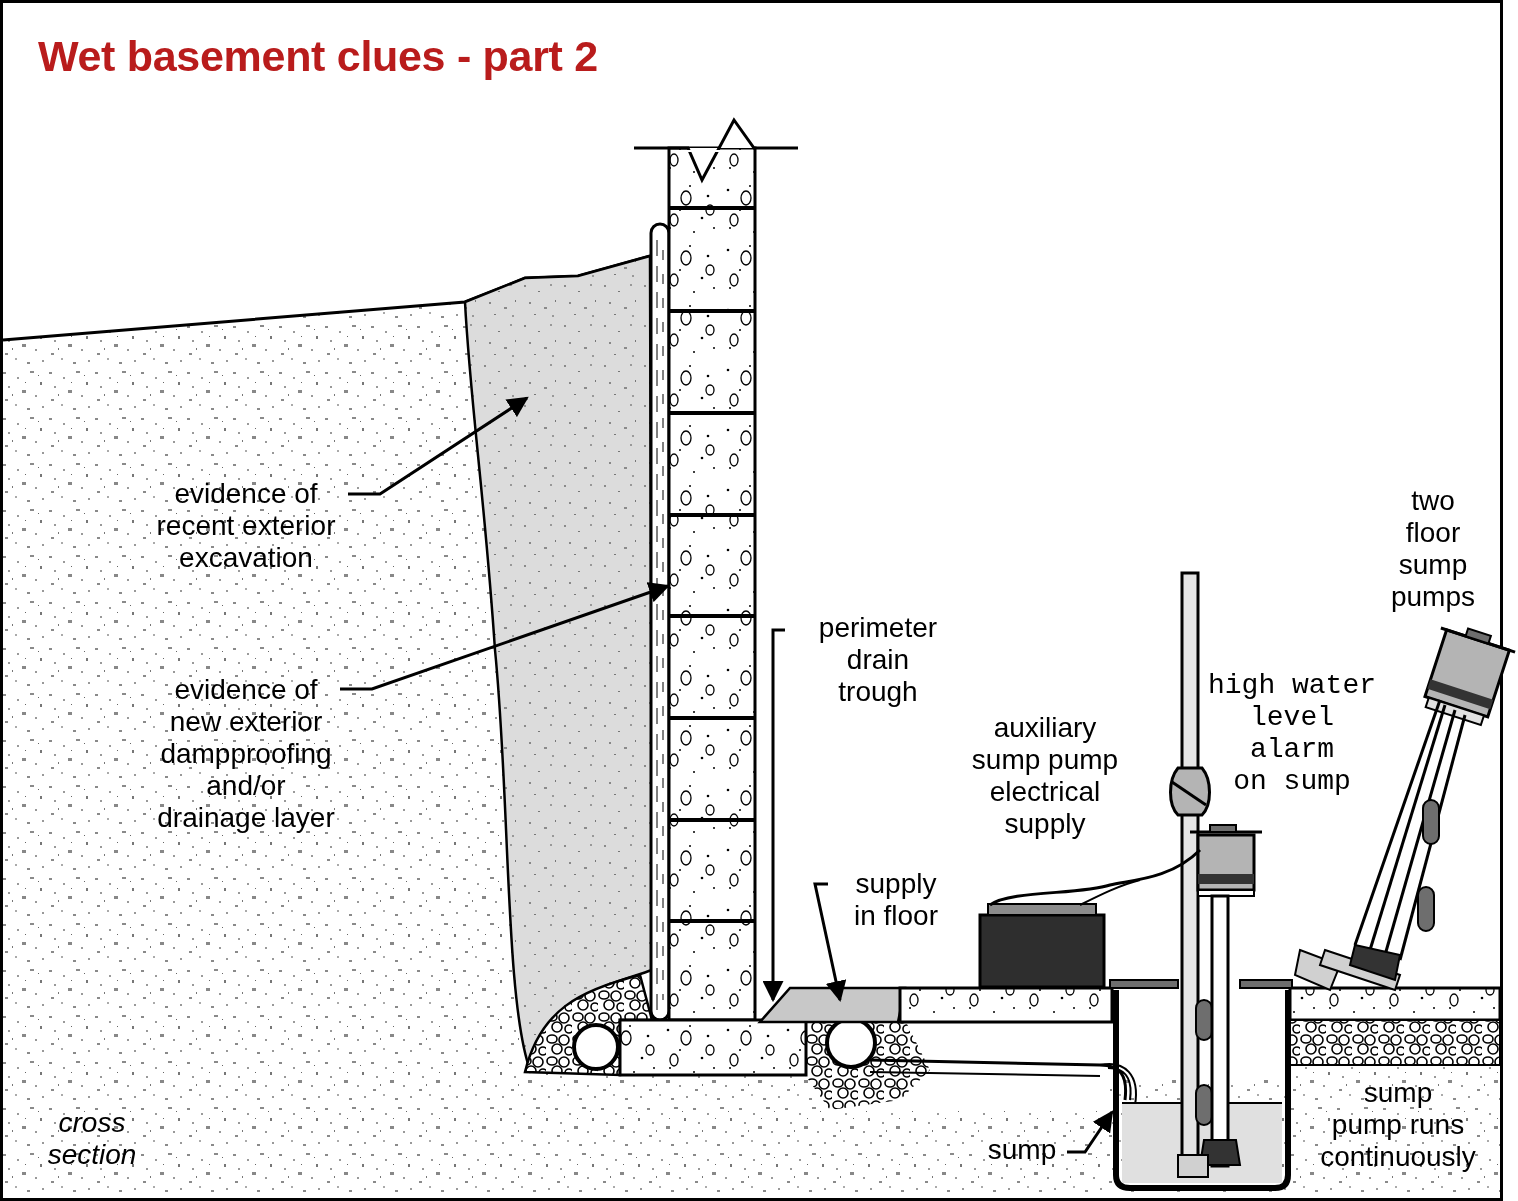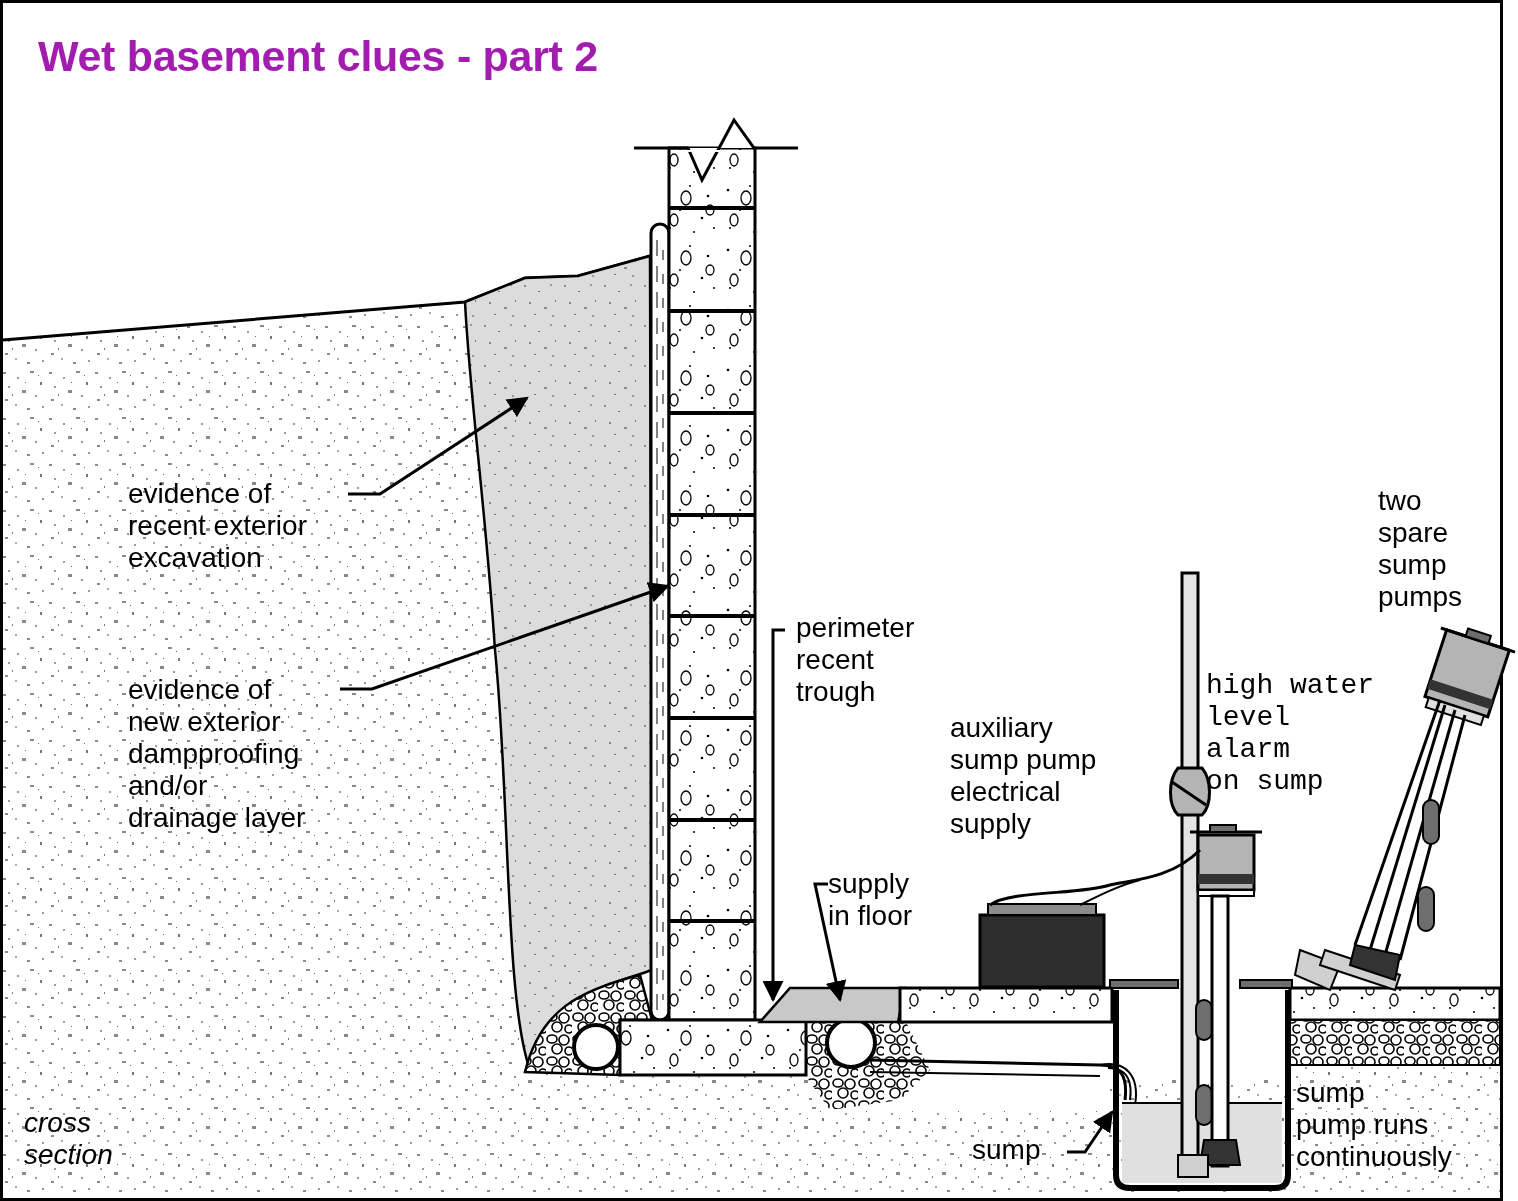--- a/index.html
+++ b/index.html
@@ -1,19 +1,19 @@
 <!DOCTYPE html>
 <html><head>
 <meta charset="utf-8">
 <style>
   html, body { margin: 0; padding: 0; background: #ffffff; }
   body { width: 1518px; height: 1201px; overflow: hidden; position: relative; font-family: "Liberation Sans", sans-serif; }
   #frame { position: absolute; left: 0; top: 0; width: 1518px; height: 1201px; }
-  .title { position: absolute; left: 38px; top: 32px; font-size: 43px; font-weight: bold; color: #a21caf; letter-spacing: -0.3px; white-space: nowrap; }
-  .lbl { position: absolute; font-size: 28px; line-height: 32px; color: #000; white-space: pre-line; }
+  .title { position: absolute; left: 38px; top: 32px; font-size: 43px; font-weight: bold; color: #b91c1c; letter-spacing: -0.3px; white-space: nowrap; }
+  .lbl { position: absolute; font-size: 28px; line-height: 32px; color: #000; text-align: center; white-space: pre-line; }
 </style>
 </head>
 <body>
 
 <svg id="frame" width="1518" height="1201" viewBox="0 0 1518 1201" xmlns="http://www.w3.org/2000/svg">
   <defs>
     <pattern id="soil" width="46" height="46" patternUnits="userSpaceOnUse">
       <rect width="46" height="46" fill="#fff"></rect>
       <rect x="3" y="4" width="3" height="2" fill="#8a8a8a"></rect>
       <rect x="17" y="9" width="2" height="2" fill="#9a9a9a"></rect>
@@ -175,33 +175,33 @@
 
 <div class="lbl" style="left:128px; top:478px; width:236px;">evidence of
 recent exterior
 excavation</div>
 <div class="lbl" style="left:128px; top:674px; width:236px;">evidence of
 new exterior
 dampproofing
 and/or
 drainage layer</div>
 <div class="lbl" style="left:796px; top:612px; width:164px;">perimeter
-recent
+drain
 trough</div>
 <div class="lbl" style="left:828px; top:868px; width:136px;">supply
 in floor</div>
 <div class="lbl" style="left:950px; top:712px; width:190px;">auxiliary
 sump pump
 electrical
 supply</div>
 <div class="lbl" style="left:1206px; top:670px; width:172px;font-family:Liberation Mono, monospace;">high water
 level alarm
 on sump</div>
 <div class="lbl" style="left:1378px; top:485px; width:110px;">two
-spare
+floor
 sump
 pumps</div>
 <div class="lbl" style="left:972px; top:1134px; width:100px;">sump</div>
 <div class="lbl" style="left:1296px; top:1077px; width:204px;">sump
 pump runs
 continuously</div>
 <div class="lbl" style="left:24px; top:1107px; width:136px;font-style:italic;">cross
 section</div>
 
 </body></html>

